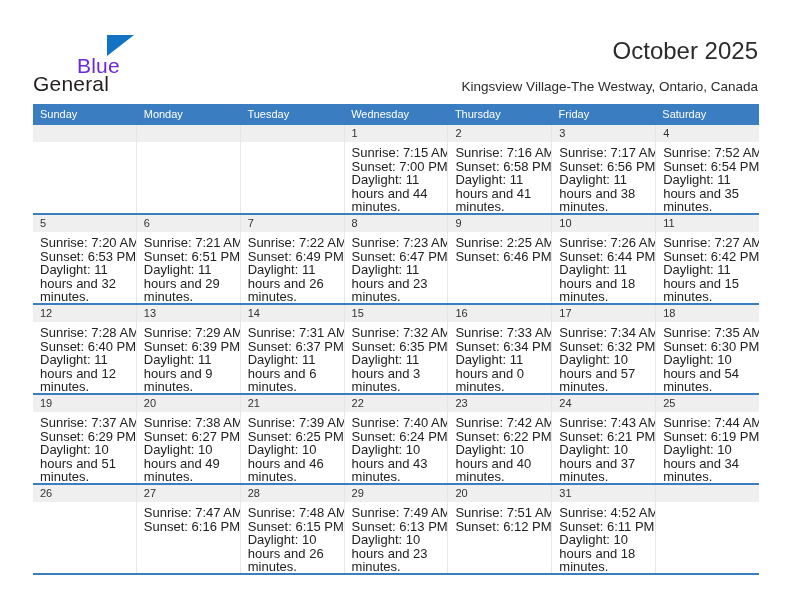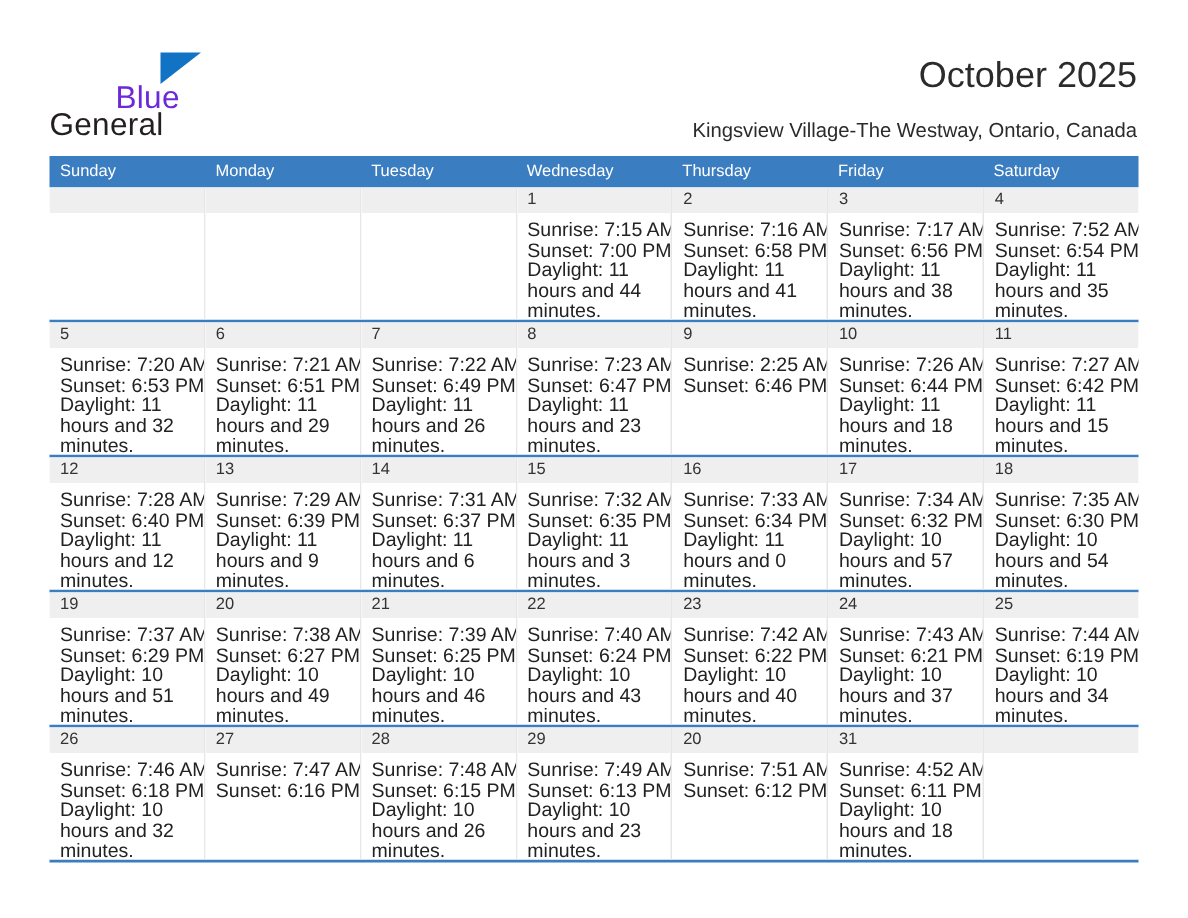--- a/index.html
+++ b/index.html
@@ -450,25 +450,20 @@
               <div>Sunset: 6:19 PM</div>
               <div class="wrapline">Daylight: 10 hours and 34 minutes.</div>
             </div>
           </div>
         </div>
         <div class="week">
           <div class="daycell">
             <div class="daynum-band">
               <span class="daynum">26</span>
             </div>
-            <div class="info">
-              <div>Sunrise: 7:46 AM</div>
-              <div>Sunset: 6:18 PM</div>
-              <div class="wrapline">Daylight: 10 hours and 32 minutes.</div>
-            </div>
           </div>
           <div class="daycell">
             <div class="daynum-band">
               <span class="daynum">27</span>
             </div>
             <div class="info">
               <div>Sunrise: 7:47 AM</div>
               <div>Sunset: 6:16 PM</div>
             </div>
           </div>

